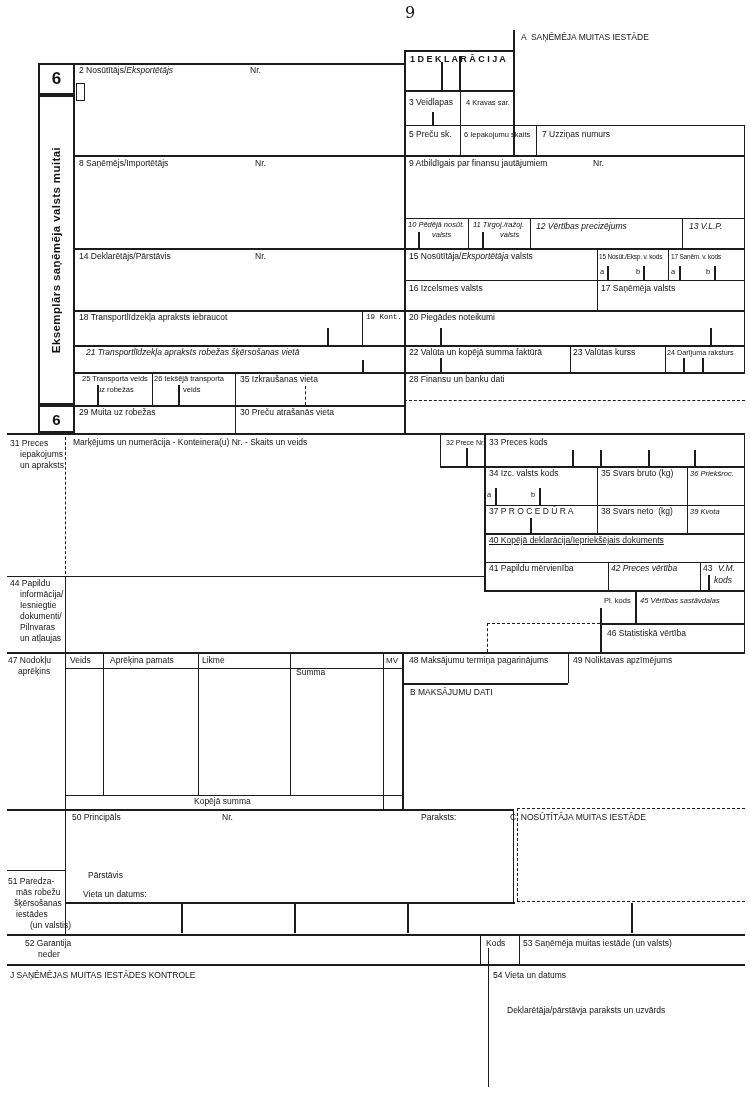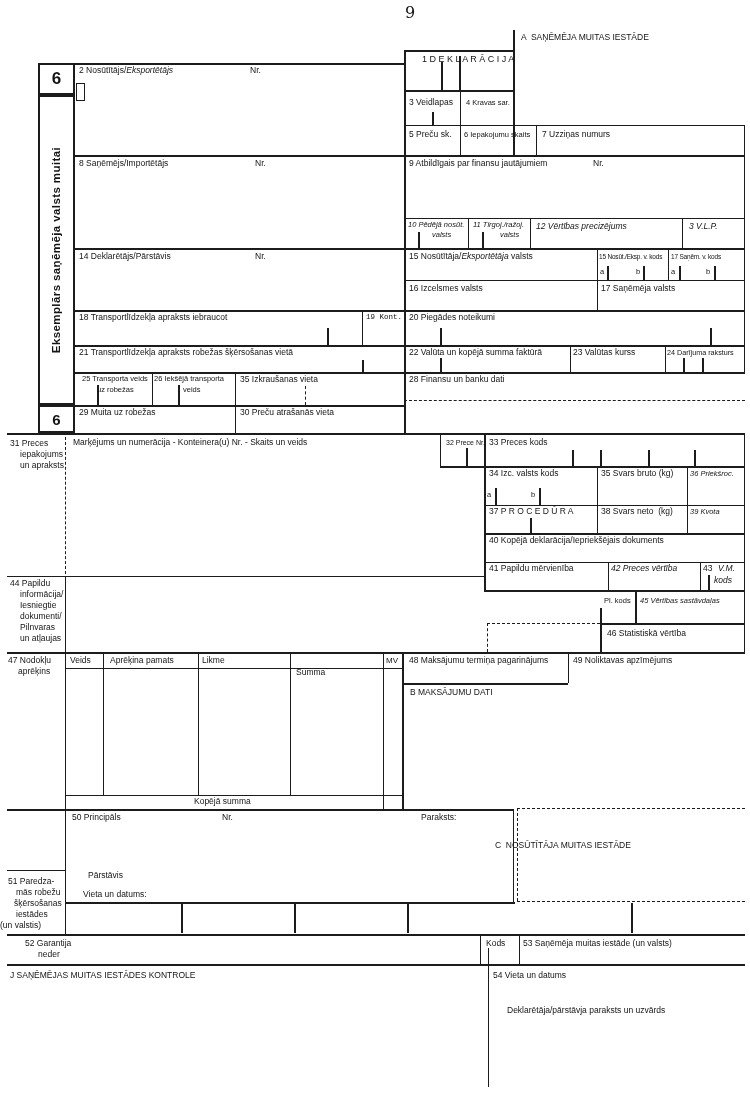--- a/index.html
+++ b/index.html
@@ -7,21 +7,21 @@
          font-family:"Liberation Sans",sans-serif;color:#141414;overflow:hidden;}
   .hl{position:absolute;height:1px;background:#1c1c1c;}
   .vl{position:absolute;width:1px;background:#1c1c1c;}
   .h2{height:2px;}
   .v2{width:2px;}
   .tk{position:absolute;width:2px;background:#1c1c1c;}
   .dh{position:absolute;height:0;border-top:1px dashed #1c1c1c;}
   .dv{position:absolute;width:0;border-left:1px dashed #1c1c1c;}
   .t{position:absolute;font-size:8.5px;line-height:1.15;white-space:pre;}
   .it{font-style:italic;}
-  .bd{font-weight:normal;margin-left:12px;}
+  .bd{font-weight:bold;}
   .s8{font-size:8px;}
   .s75{font-size:7.5px;}
   .s72{font-size:7.2px;}
   .s7{font-size:7px;}
   .s65{font-size:6.5px;letter-spacing:-0.2px;}
   .bx{position:absolute;border:2px solid #1c1c1c;box-sizing:border-box;}
   .bx1{position:absolute;border:1px solid #1c1c1c;box-sizing:border-box;}
   .six{display:flex;align-items:center;justify-content:center;font-weight:bold;}
   .vtx{position:absolute;transform:rotate(-90deg);font-weight:bold;font-size:11.5px;
        letter-spacing:0.4px;text-align:center;white-space:nowrap;}
@@ -144,56 +144,56 @@
   <div class="tk" style="left:181px;top:903px;height:30px;"></div>
   <div class="tk" style="left:294px;top:903px;height:30px;"></div>
   <div class="tk" style="left:407px;top:903px;height:30px;"></div>
   <div class="tk" style="left:631px;top:903px;height:30px;"></div>
 
   <div class="bx1" style="left:76px;top:83px;width:9px;height:18px;"></div>
 
   <div class="t" style="left:521px;top:33px;">A  SAŅĒMĒJA MUITAS IESTĀDE</div>
   <div class="t bd" style="left:410px;top:54px;font-size:9px;">1 D E K L A R Ā C I J A</div>
   <div class="t" style="left:410px;top:688px;">B MAKSĀJUMU DATI</div>
-  <div class="t" style="left:495px;top:813px;margin-top:28px;">C  NOSŪTĪTĀJA MUITAS IESTĀDE</div>
+  <div class="t" style="left:510px;top:813px;">C  NOSŪTĪTĀJA MUITAS IESTĀDE</div>
   <div class="t" style="left:10px;top:971px;">J SAŅĒMĒJAS MUITAS IESTĀDES KONTROLE</div>
 
   <div class="t" style="left:79px;top:66px;"><span>2 Nosūtītājs/</span><span class="it">Eksportētājs</span></div>
   <div class="t" style="left:250px;top:66px;">Nr.</div>
   <div class="t" style="left:409px;top:98px;">3 Veidlapas</div>
   <div class="t s75" style="left:466px;top:99px;">4 Kravas sar.</div>
   <div class="t" style="left:409px;top:130px;">5 Preču sk.</div>
   <div class="t s75" style="left:464px;top:131px;">6 Iepakojumu skaits</div>
   <div class="t" style="left:542px;top:130px;">7 Uzziņas numurs</div>
   <div class="t" style="left:79px;top:159px;">8 Saņēmējs/Importētājs</div>
   <div class="t" style="left:255px;top:159px;">Nr.</div>
   <div class="t" style="left:409px;top:159px;">9 Atbildīgais par finansu jautājumiem</div>
   <div class="t" style="left:593px;top:159px;">Nr.</div>
   <div class="t it s75" style="left:408px;top:221px;">10 Pēdējā nosūt.</div>
   <div class="t it s75" style="left:432px;top:231px;">valsts</div>
   <div class="t it s75" style="left:473px;top:221px;">11 Tirgoj./ražoj.</div>
   <div class="t it s75" style="left:500px;top:231px;">valsts</div>
   <div class="t it" style="left:536px;top:222px;">12 Vērtības precizējums</div>
-  <div class="t it" style="left:689px;top:222px;">3 V.L.P.</div>
+  <div class="t it" style="left:689px;top:222px;">13 V.L.P.</div>
   <div class="t" style="left:79px;top:252px;">14 Deklarētājs/Pārstāvis</div>
   <div class="t" style="left:255px;top:252px;">Nr.</div>
   <div class="t" style="left:409px;top:252px;"><span>15 Nosūtītāja/</span><span class="it">Eksportētāja</span><span> valsts</span></div>
   <div class="t s65" style="left:599px;top:253px;">15 Nosūt./Eksp. v. kods</div>
   <div class="t s65" style="left:671px;top:253px;">17 Saņēm. v. kods</div>
   <div class="t s75" style="left:600px;top:268px;">a</div>
   <div class="t s75" style="left:636px;top:268px;">b</div>
   <div class="t s75" style="left:671px;top:268px;">a</div>
   <div class="t s75" style="left:706px;top:268px;">b</div>
   <div class="t" style="left:409px;top:284px;">16 Izcelsmes valsts</div>
   <div class="t" style="left:601px;top:284px;">17 Saņēmēja valsts</div>
 
   <div class="t" style="left:79px;top:313px;">18 Transportlīdzekļa apraksts iebraucot</div>
   <div class="t s75" style="left:366px;top:313px;font-family:Liberation Mono, monospace;">19 Kont.</div>
   <div class="t" style="left:409px;top:313px;">20 Piegādes noteikumi</div>
-  <div class="t" style="left:79px;top:348px;">21 Transportlīdzekļa apraksts robežas šķērsošanas vietā</div>
+  <div class="t" style="left:86px;top:348px;font-style:italic;">21 Transportlīdzekļa apraksts robežas šķērsošanas vietā</div>
   <div class="t" style="left:409px;top:348px;">22 Valūta un kopējā summa faktūrā</div>
   <div class="t" style="left:573px;top:348px;">23 Valūtas kurss</div>
   <div class="t s72" style="left:667px;top:349px;">24 Darījuma raksturs</div>
   <div class="t s75" style="left:82px;top:375px;">25 Transporta veids</div>
   <div class="t s75" style="left:97px;top:386px;">uz robežas</div>
   <div class="t s75" style="left:154px;top:375px;">26 Iekšējā transporta</div>
   <div class="t s75" style="left:183px;top:386px;">veids</div>
   <div class="t" style="left:240px;top:375px;">35 Izkraušanas vieta</div>
   <div class="t" style="left:409px;top:375px;">28 Finansu un banku dati</div>
   <div class="t" style="left:79px;top:408px;">29 Muita uz robežas</div>
@@ -206,21 +206,21 @@
   <div class="t s7" style="left:446px;top:439px;">32 Prece Nr.</div>
   <div class="t" style="left:489px;top:438px;">33 Preces kods</div>
   <div class="t" style="left:489px;top:469px;">34 Izc. valsts kods</div>
   <div class="t s75" style="left:487px;top:491px;">a</div>
   <div class="t s75" style="left:531px;top:491px;">b</div>
   <div class="t" style="left:601px;top:469px;">35 Svars bruto (kg)</div>
   <div class="t it s75" style="left:690px;top:470px;">36 Priekšroc.</div>
   <div class="t" style="left:489px;top:507px;">37 P R O C E D Ū R A</div>
   <div class="t" style="left:601px;top:507px;">38 Svars neto  (kg)</div>
   <div class="t it s75" style="left:690px;top:508px;">39 Kvota</div>
-  <div class="t" style="left:489px;top:536px;">40 Kopējā deklarācija/Iepriekšējais dokuments</div>
+  <div class="t" style="left:489px;top:536px;text-decoration:underline;">40 Kopējā deklarācija/Iepriekšējais dokuments</div>
   <div class="t" style="left:489px;top:564px;">41 Papildu mērvienība</div>
   <div class="t it" style="left:611px;top:564px;">42 Preces vērtība</div>
   <div class="t" style="left:703px;top:564px;">43</div>
   <div class="t it" style="left:718px;top:564px;">V.M.</div>
   <div class="t it" style="left:714px;top:576px;">kods</div>
 
   <div class="t" style="left:10px;top:579px;">44 Papildu</div>
   <div class="t" style="left:20px;top:590px;">informācija/</div>
   <div class="t" style="left:20px;top:601px;">Iesniegtie</div>
   <div class="t" style="left:20px;top:612px;">dokumenti/</div>
@@ -243,21 +243,21 @@
 
   <div class="t" style="left:72px;top:813px;">50 Principāls</div>
   <div class="t" style="left:222px;top:813px;">Nr.</div>
   <div class="t" style="left:421px;top:813px;">Paraksts:</div>
   <div class="t" style="left:88px;top:871px;">Pārstāvis</div>
   <div class="t" style="left:83px;top:890px;">Vieta un datums:</div>
   <div class="t" style="left:8px;top:877px;">51 Paredza-</div>
   <div class="t" style="left:16px;top:888px;">mās robežu</div>
   <div class="t" style="left:14px;top:899px;">šķērsošanas</div>
   <div class="t" style="left:16px;top:910px;">iestādes</div>
-  <div class="t" style="left:0;top:921px;">(un valstis)</div>
+  <div class="t" style="left:30px;top:921px;">(un valstis)</div>
   <div class="t" style="left:25px;top:939px;">52 Garantija</div>
   <div class="t" style="left:38px;top:950px;">neder</div>
   <div class="t" style="left:486px;top:939px;">Kods</div>
   <div class="t" style="left:523px;top:939px;">53 Saņēmēja muitas iestāde (un valsts)</div>
 
   <div class="t" style="left:493px;top:971px;">54 Vieta un datums</div>
   <div class="t" style="left:507px;top:1006px;">Deklarētāja/pārstāvja paraksts un uzvārds</div>
 
 </div>
 

